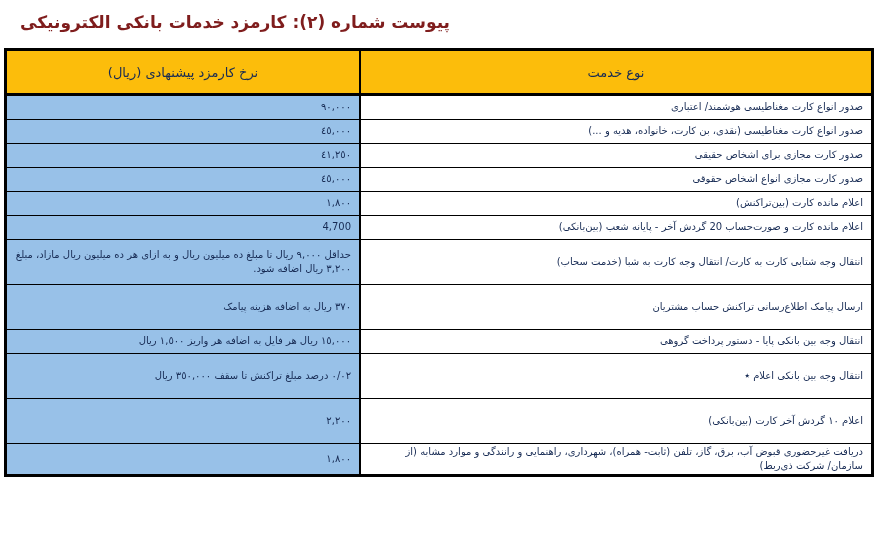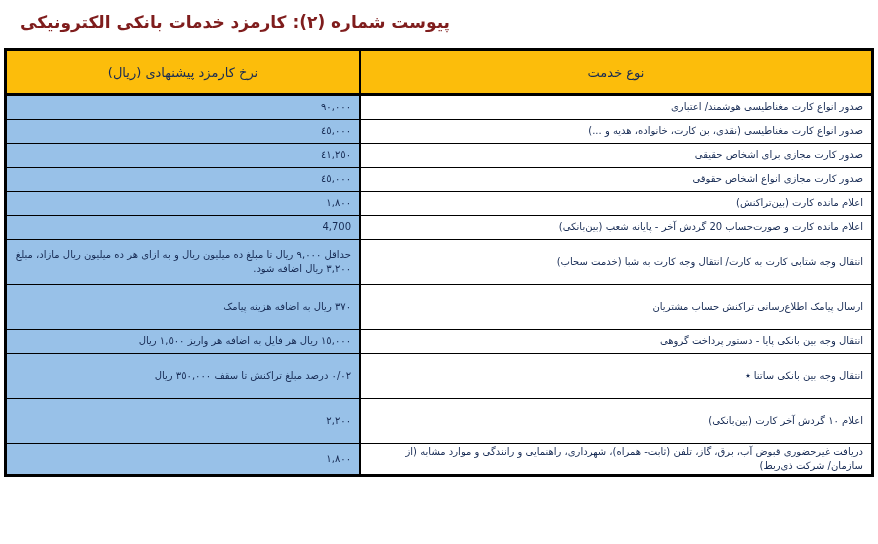--- a/index.html
+++ b/index.html
@@ -130,21 +130,21 @@
     <td class="fee">٣٧٠ ریال به اضافه هزینه پیامک</td>
   </tr>
 
 
   <tr>
     <td class="service">انتقال وجه بین بانکی پایا - دستور پرداخت گروهی</td>
     <td class="fee">١٥,٠٠٠ ریال هر فایل به اضافه هر واریز ١,٥٠٠ ریال</td>
   </tr>
 
   <tr>
-    <td class="service">انتقال وجه بین بانکی ساتنا ٭</td>
+    <td class="service">انتقال وجه بین بانکی اعلام ٭</td>
     <td class="fee">٠/٠٢ درصد مبلغ تراکنش تا سقف ٣٥٠,٠٠٠ ریال</td>
   </tr>
 
   <tr>
     <td class="service">اعلام ١٠ گردش آخر کارت (بین‌بانکی)</td>
     <td class="fee">٢,٢٠٠</td>
   </tr>
 
   <tr>
     <td class="service">دریافت غیرحضوری قبوض آب، برق، گاز، تلفن (ثابت- همراه)، شهرداری، راهنمایی و رانندگی و موارد مشابه (از سازمان/ شرکت ذی‌ربط)</td>

